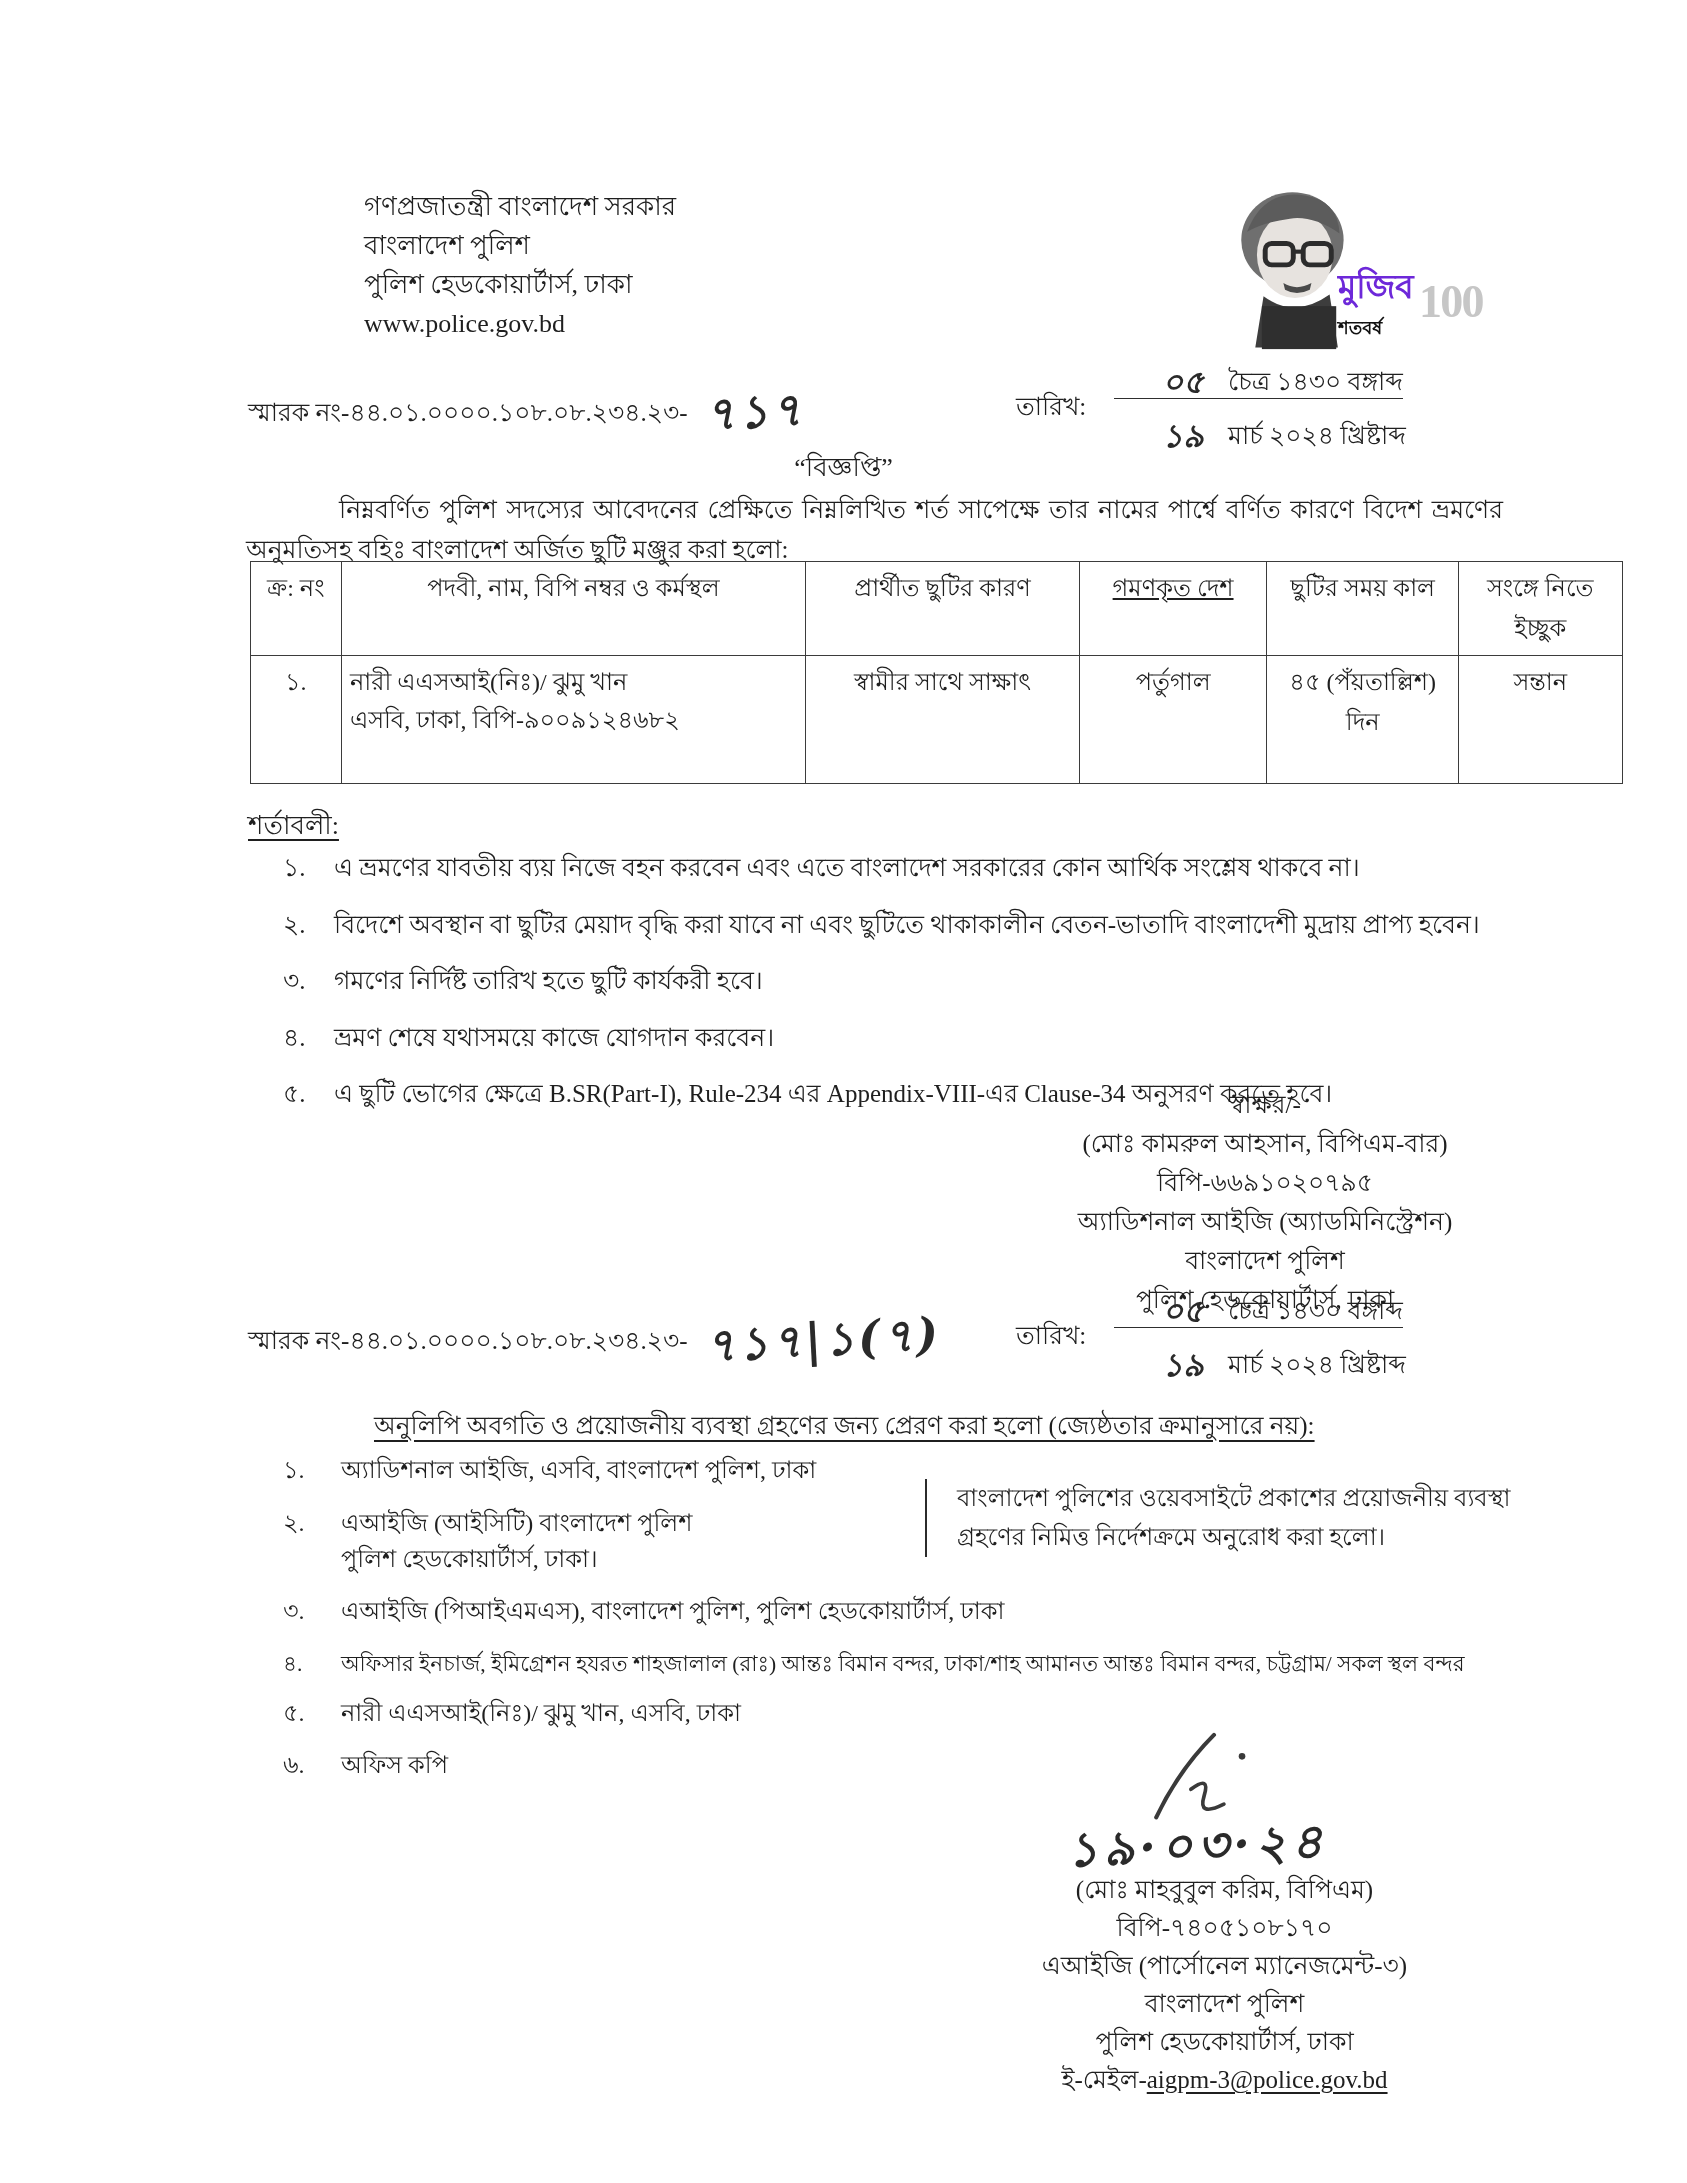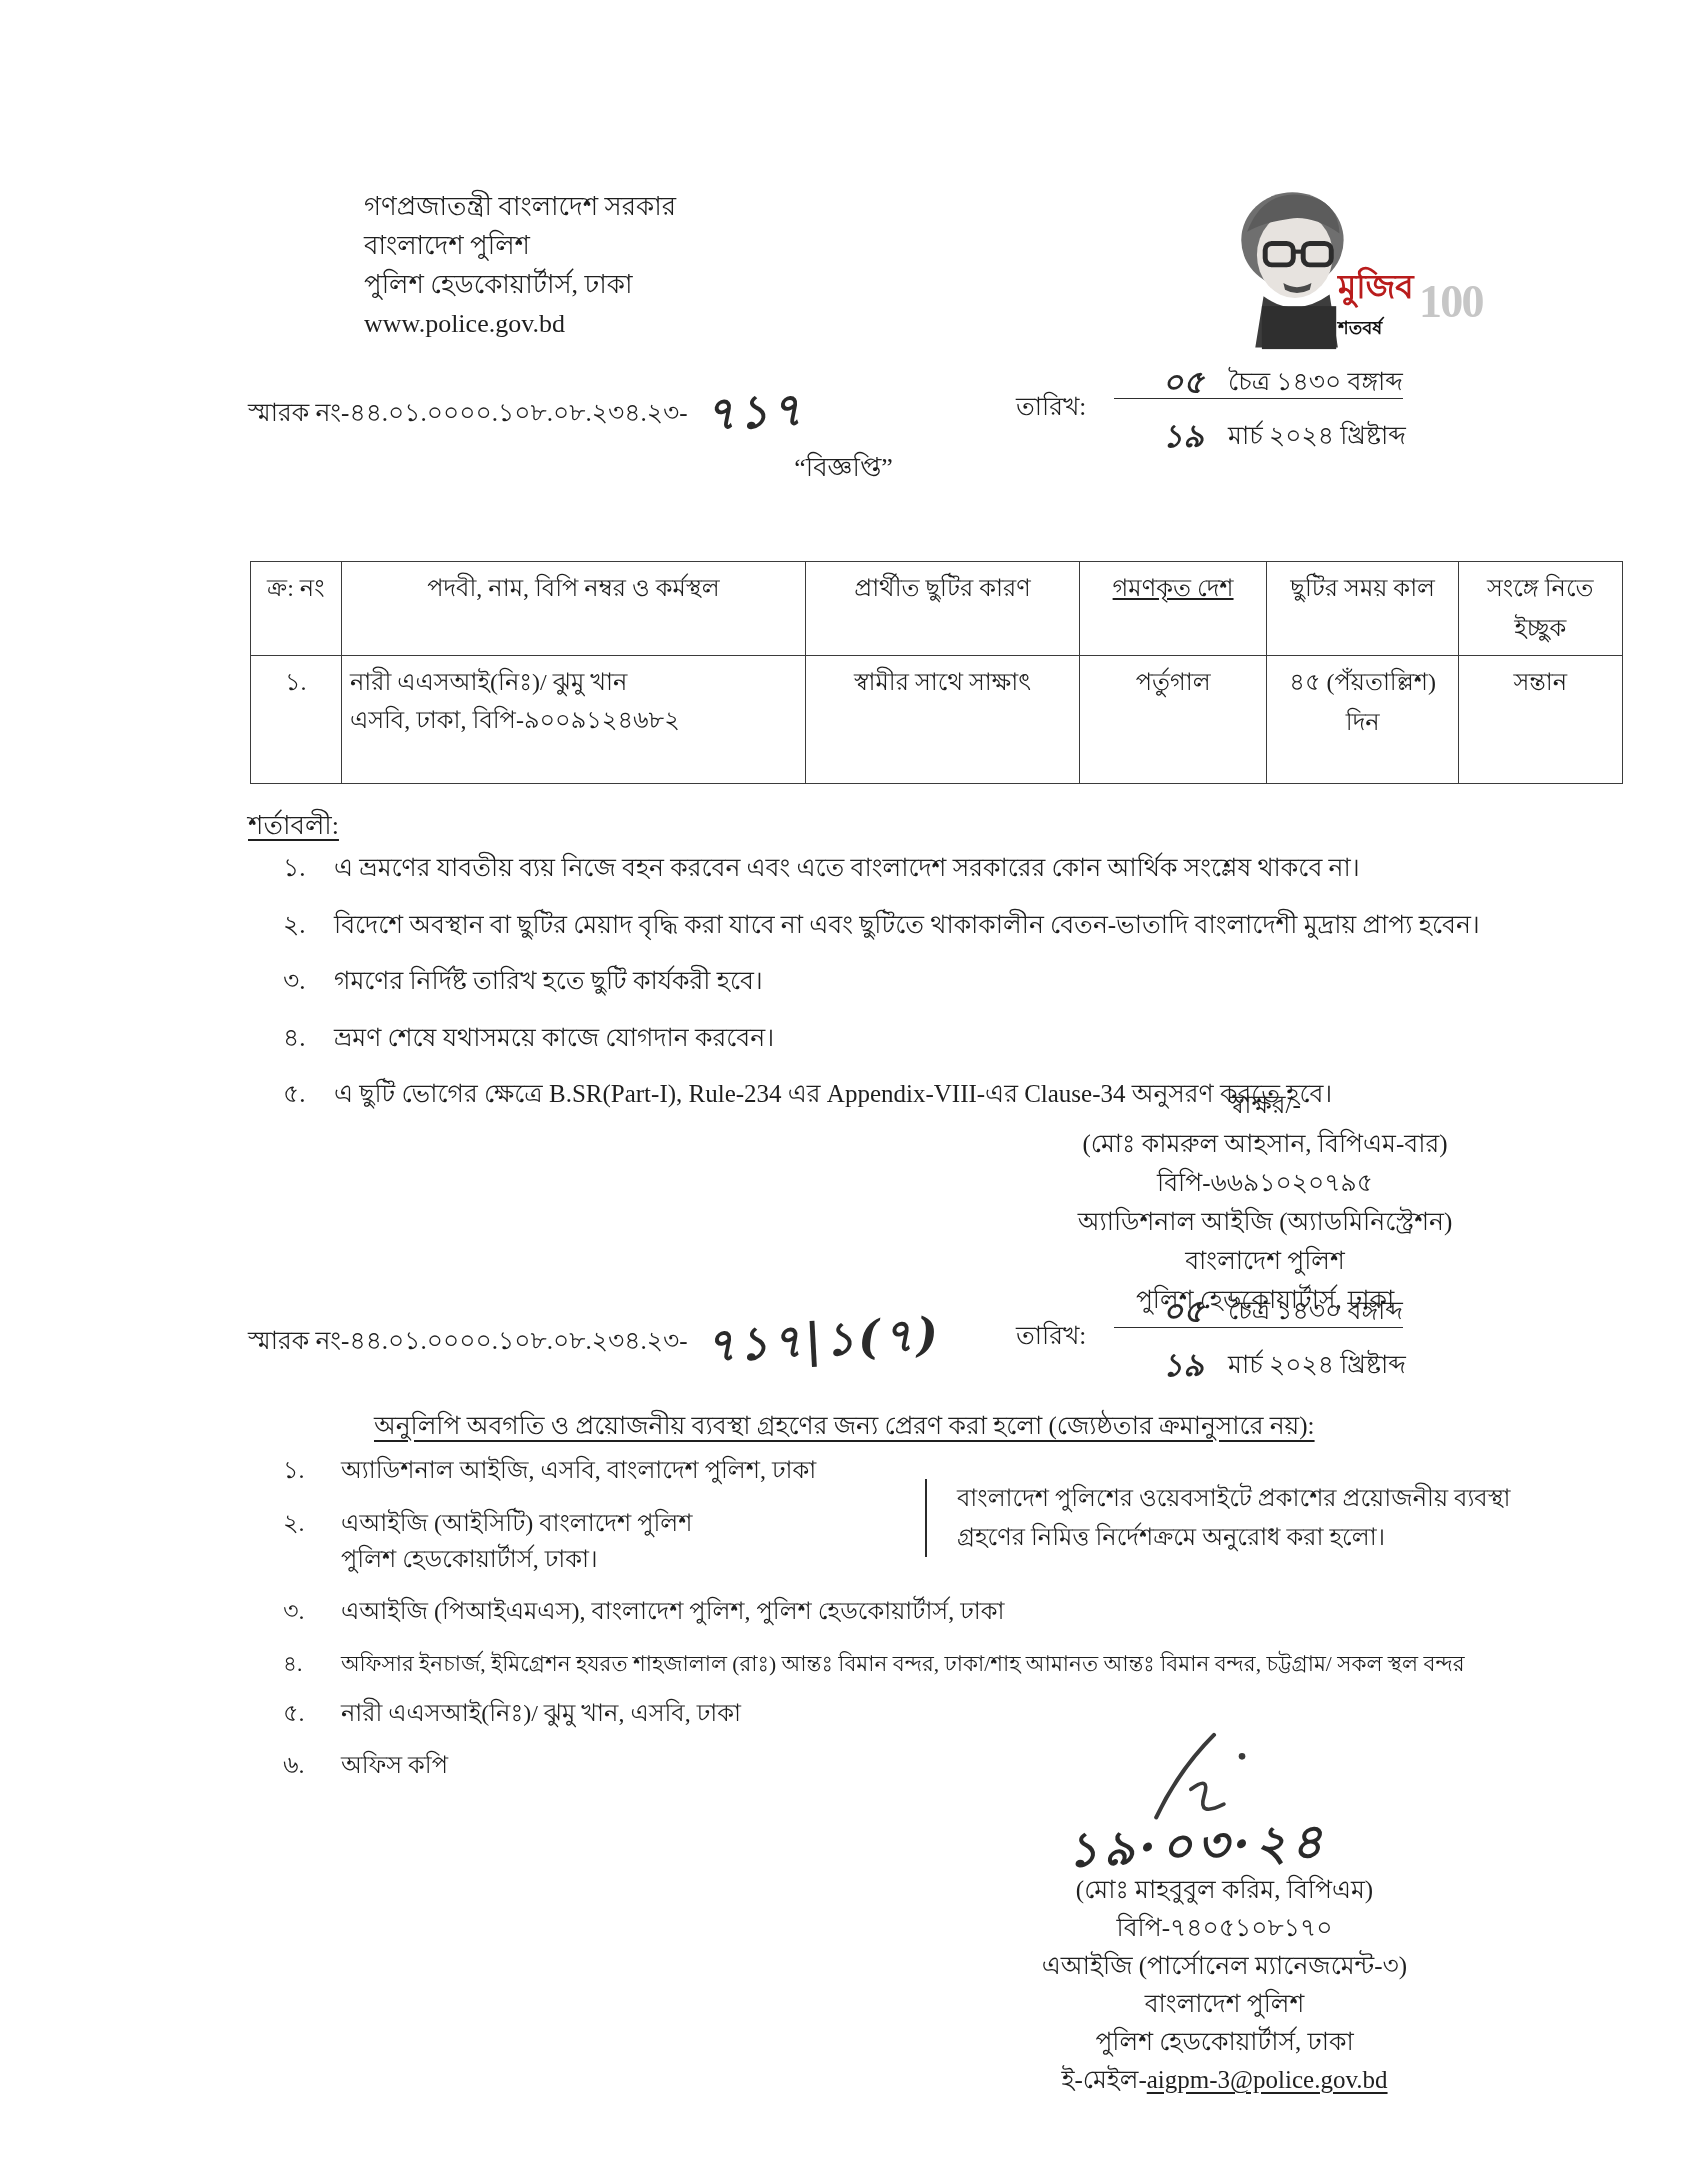--- a/index.html
+++ b/index.html
@@ -11,21 +11,21 @@
     color:#1f1f1f;
     overflow:hidden;
   }
   .abs{position:absolute;}
   
   .hdr{top:187px;left:364px;width:744px;font-size:26px;line-height:39px;}
   
   .logo{top:182px;left:1214px;width:256px;height:174px;}
   .logo svg{position:absolute;top:0;left:0;}
   .logo-txt{position:absolute;left:124px;top:89px;line-height:1;}
-  .logo-title{font-weight:bold;font-size:33px;color:#b91c1c;display:block;}
+  .logo-title{font-weight:bold;font-size:33px;color:#6d28d9;display:block;}
   .logo-sub{font-weight:bold;font-size:18px;color:#111;display:block;margin-top:15px;}
   .logo-100{position:absolute;left:205px;top:93px;font-size:46px;color:#c6c6c6;font-weight:bold;letter-spacing:-1.7px;}
   
   .hand{font-family:"DejaVu Serif",serif;font-style:italic;font-weight:bold;color:#2a2a2a;display:inline-block;}
   
   .memo1{top:370px;left:248px;font-size:25px;}
   .memo2{top:1298px;left:248px;font-size:25px;}
   .memo-hand{font-size:46px;transform:rotate(-3deg) translateY(6.6px);margin-left:11.6px;letter-spacing:3.3px;}
   
   .dateblk{width:517px;display:flex;align-items:center;font-size:25px;}
@@ -114,20 +114,21 @@
       </span>
       <span class="frac-bot">
         <span class="hand d-hand">১৯</span>
         <span>মার্চ ২০২৪ খ্রিষ্টাব্দ</span>
       </span>
     </span>
   </div>
 
   <div class="abs title">“বিজ্ঞপ্তি”</div>
 
+  <div class="abs intro">নিম্নবর্ণিত পুলিশ সদস্যের আবেদনের প্রেক্ষিতে নিম্নলিখিত শর্ত সাপেক্ষে তার নামের পার্শ্বে বর্ণিত কারণে বিদেশ ভ্রমণের অনুমতিসহ বহিঃ বাংলাদেশ অর্জিত ছুটি মঞ্জুর করা হলো:</div>
 
   <div class="abs tbl">
     <table>
       <thead>
         <tr>
           <th class="c0">ক্র: নং</th>
           <th class="c1">পদবী, নাম, বিপি নম্বর ও কর্মস্থল</th>
           <th class="c2">প্রার্থীত ছুটির কারণ</th>
           <th class="c3">গমণকৃত দেশ</th>
           <th class="c4">ছুটির সময় কাল</th>

